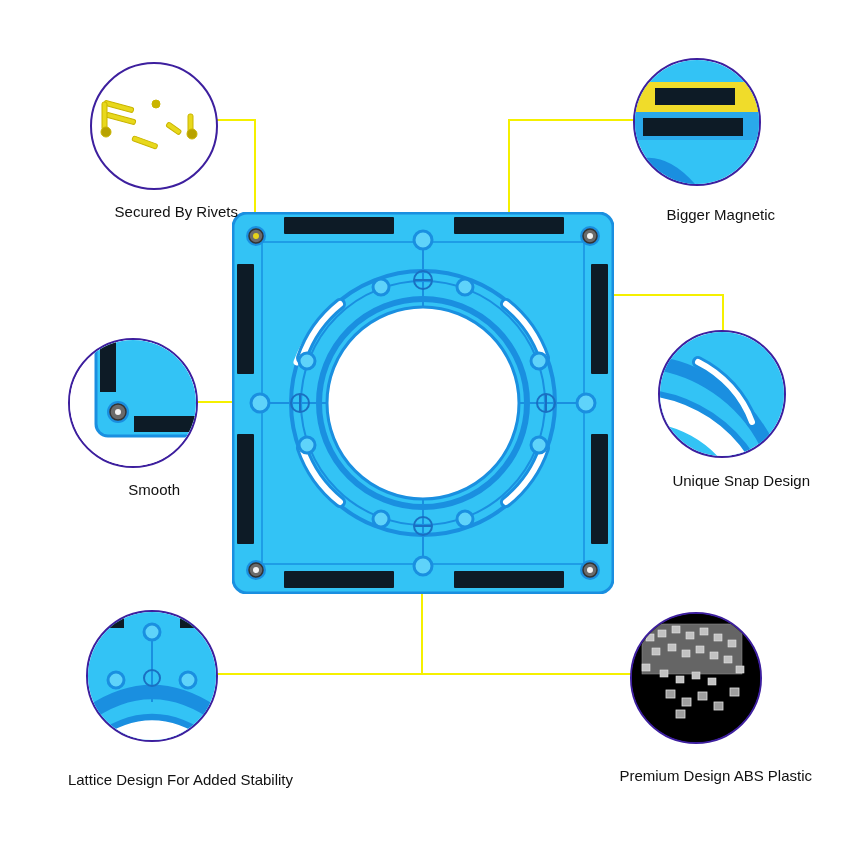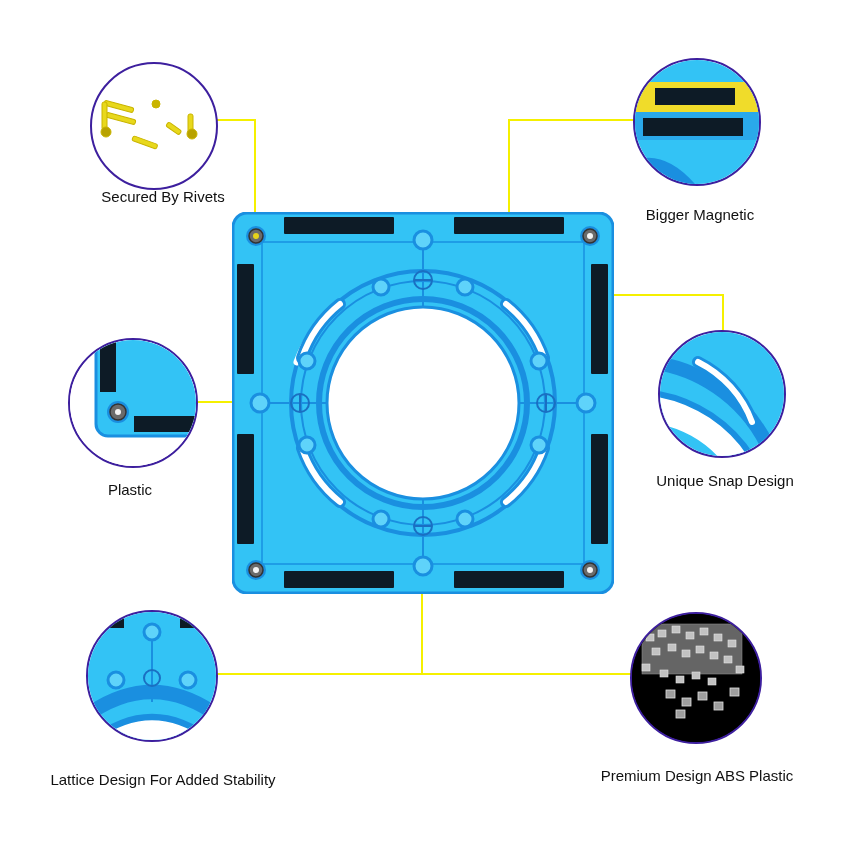--- a/index.html
+++ b/index.html
@@ -1,18 +1,18 @@
 <!DOCTYPE html>
 <html><head>
 <meta charset="utf-8">
 <style>
   html,body{margin:0;padding:0;background:#ffffff;}
   body{width:860px;height:860px;position:relative;overflow:hidden;font-family:"Liberation Sans",sans-serif;}
   .abs{position:absolute;}
-  .label{position:absolute;font-size:15px;color:#111;white-space:nowrap;text-align:center;}
+  .label{position:absolute;font-size:15px;color:#111;white-space:nowrap;text-align:right;}
   .bubble{position:absolute;border-radius:50%;border:2px solid #3d1f9e;overflow:hidden;background:#fff;box-sizing:border-box;}
   svg{display:block;}
 </style>
 </head>
 <body>
 
 <svg class="abs" style="left:0;top:0;z-index:1" width="860" height="860">
   <g stroke="#f5f000" stroke-width="2" fill="none">
 
     <polyline points="167,120 255,120 255,238"></polyline>
@@ -139,21 +139,21 @@
       <rect x="10" y="38" width="5" height="28" rx="2"></rect>
       <circle cx="14" cy="68" r="5" fill="#b8a200"></circle>
       <rect x="40" y="76" width="26" height="5" rx="2" transform="rotate(20 53 78)"></rect>
       <circle cx="64" cy="40" r="4" fill="#c9b400"></circle>
       <rect x="74" y="62" width="16" height="5" rx="2" transform="rotate(35 82 64)"></rect>
       <rect x="96" y="50" width="5" height="20" rx="2"></rect>
       <circle cx="100" cy="70" r="5" fill="#b8a200"></circle>
     </g>
   </svg>
 </div>
-<div class="label" style="left:88px;top:188px;width:150px;text-align:center;z-index:3">Secured By Rivets</div>
+<div class="label" style="left:88px;top:203px;width:150px;text-align:right;z-index:3">Secured By Rivets</div>
 
 <div class="bubble" style="left:633px;top:58px;width:128px;height:128px;z-index:3">
   <svg width="124" height="124" viewBox="0 0 124 124">
     <rect x="0" y="0" width="124" height="124" fill="#33c3f5"></rect>
     <rect x="0" y="22" width="124" height="30" fill="#f0dc2a"></rect>
     <rect x="20" y="28" width="80" height="17" fill="#0d1b26"></rect>
     <rect x="0" y="52" width="124" height="28" fill="#2aa9ea"></rect>
     <rect x="8" y="58" width="100" height="18" fill="#0d1b26"></rect>
     <path d="M0 100 Q 30 90 60 124 L0 124 Z" fill="#1a8fe0"></path>
   </svg>
@@ -164,21 +164,21 @@
   <svg width="126" height="126" viewBox="0 0 126 126">
     <rect x="0" y="0" width="126" height="126" fill="#ffffff"></rect>
     <rect x="26" y="-10" width="120" height="106" rx="12" fill="#33c3f5" stroke="#1a8fe0" stroke-width="3"></rect>
     <rect x="30" y="0" width="16" height="52" fill="#0d1b26"></rect>
     <rect x="64" y="76" width="70" height="16" fill="#0d1b26"></rect>
     <circle cx="48" cy="72" r="11" fill="#1a8fe0"></circle>
     <circle cx="48" cy="72" r="8" fill="#6b6b6b" stroke="#333" stroke-width="1.5"></circle>
     <circle cx="48" cy="72" r="3" fill="#f4f4f4"></circle>
   </svg>
 </div>
-<div class="label" style="left:80px;top:481px;width:100px;z-index:3">Plastic</div>
+<div class="label" style="left:80px;top:481px;width:100px;z-index:3">Smooth</div>
 
 <div class="bubble" style="left:658px;top:330px;width:128px;height:128px;z-index:3">
   <svg width="124" height="124" viewBox="0 0 124 124">
     <rect x="0" y="0" width="124" height="124" fill="#33c3f5"></rect>
     <path d="M -20 60 A 140 140 0 0 1 100 140 L 70 140 A 110 110 0 0 0 -20 90 Z" fill="#ffffff"></path>
     <path d="M -10 30 A 150 150 0 0 1 112 124" fill="none" stroke="#1a8fe0" stroke-width="14"></path>
     <path d="M 38 30 A 110 110 0 0 1 92 90" fill="none" stroke="#1a8fe0" stroke-width="12" stroke-linecap="round"></path>
     <path d="M 38 30 A 110 110 0 0 1 92 90" fill="none" stroke="#ffffff" stroke-width="6" stroke-linecap="round"></path>
     <path d="M -20 60 A 140 140 0 0 1 100 140" fill="none" stroke="#1a8fe0" stroke-width="6"></path>
   </svg>
@@ -193,21 +193,21 @@
     <circle cx="64" cy="20" r="8" fill="#5fd3fa" stroke="#1a8fe0" stroke-width="3"></circle>
     <line x1="64" y1="28" x2="64" y2="90" stroke="#1a8fe0" stroke-width="2"></line>
     <path d="M -10 110 Q 64 50 138 110" fill="none" stroke="#1a8fe0" stroke-width="14"></path>
     <path d="M -10 140 Q 64 70 138 140 L 138 128 L -10 128 Z" fill="#ffffff"></path>
     <path d="M -10 140 Q 64 70 138 140" fill="none" stroke="#1a8fe0" stroke-width="6"></path>
     <circle cx="28" cy="68" r="8" fill="#5fd3fa" stroke="#1a8fe0" stroke-width="3"></circle>
     <circle cx="100" cy="68" r="8" fill="#5fd3fa" stroke="#1a8fe0" stroke-width="3"></circle>
     <circle cx="64" cy="66" r="8" fill="none" stroke="#1a6fc2" stroke-width="2"></circle>
   </svg>
 </div>
-<div class="label" style="left:33px;top:771px;width:260px;text-align:center;z-index:3">Lattice Design For Added Stability</div>
+<div class="label" style="left:33px;top:771px;width:260px;text-align:right;z-index:3">Lattice Design For Added Stability</div>
 
 <div class="bubble" style="left:630px;top:612px;width:132px;height:132px;background:#000;z-index:3">
   <svg width="128" height="128" viewBox="0 0 128 128">
     <rect x="0" y="0" width="128" height="128" fill="#000"></rect>
     <g fill="#d8d8d8" stroke="#ffffff" stroke-width="0.6" opacity="0.9">
       <rect x="10" y="10" width="100" height="50" fill="#bdbdbd" opacity="0.6"></rect>
       <rect x="14" y="20" width="8" height="7"></rect>
         <rect x="26" y="16" width="8" height="7"></rect>
       <rect x="40" y="12" width="8" height="7"></rect>
         <rect x="54" y="18" width="8" height="7"></rect>

